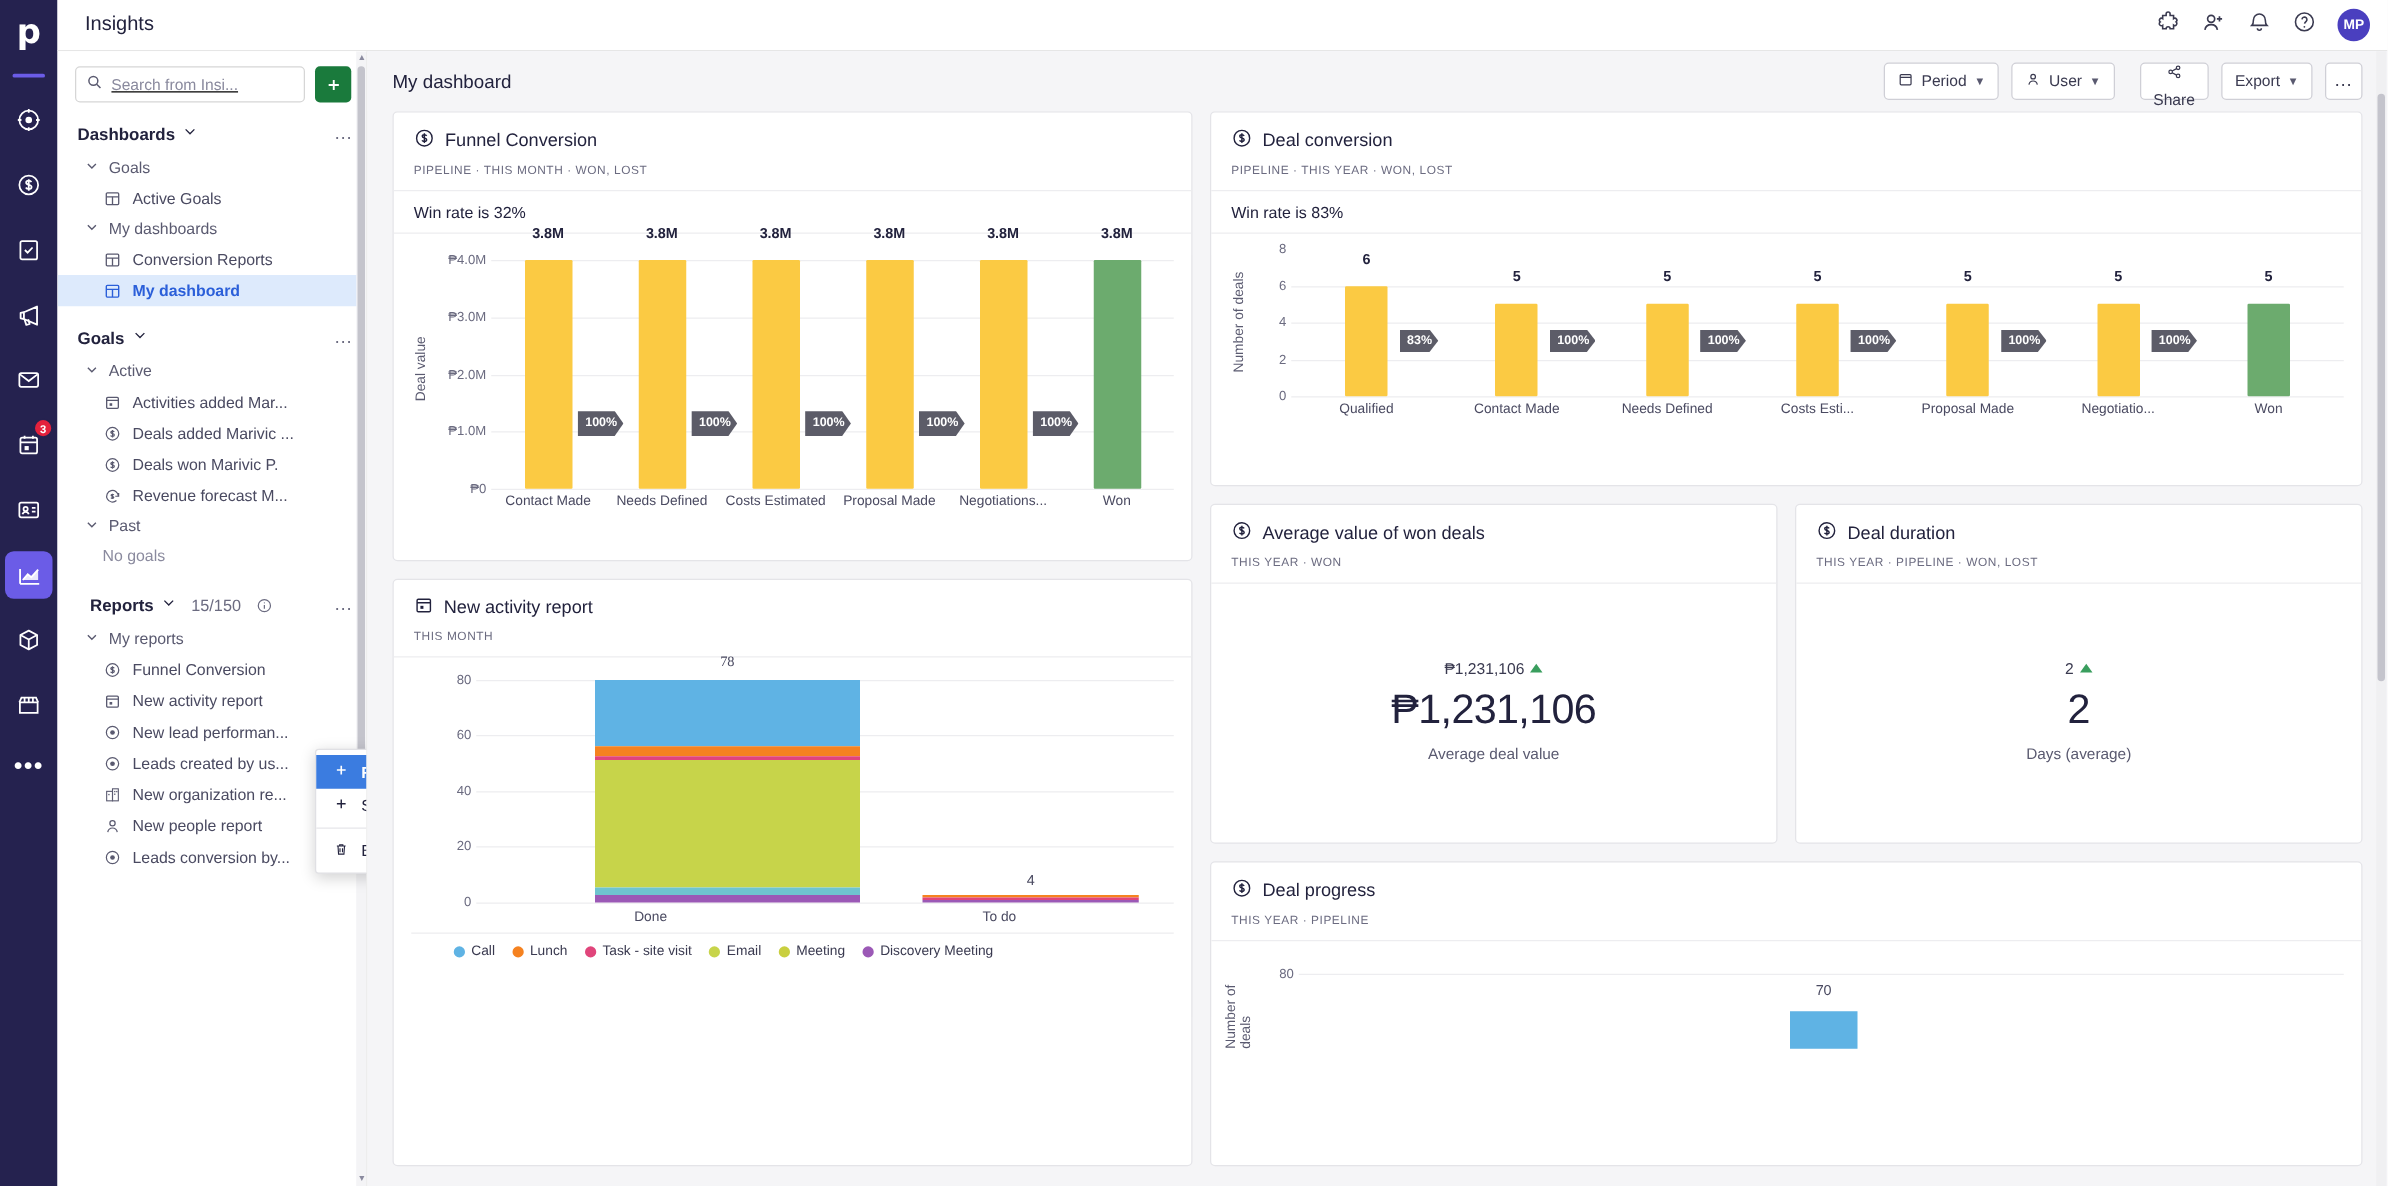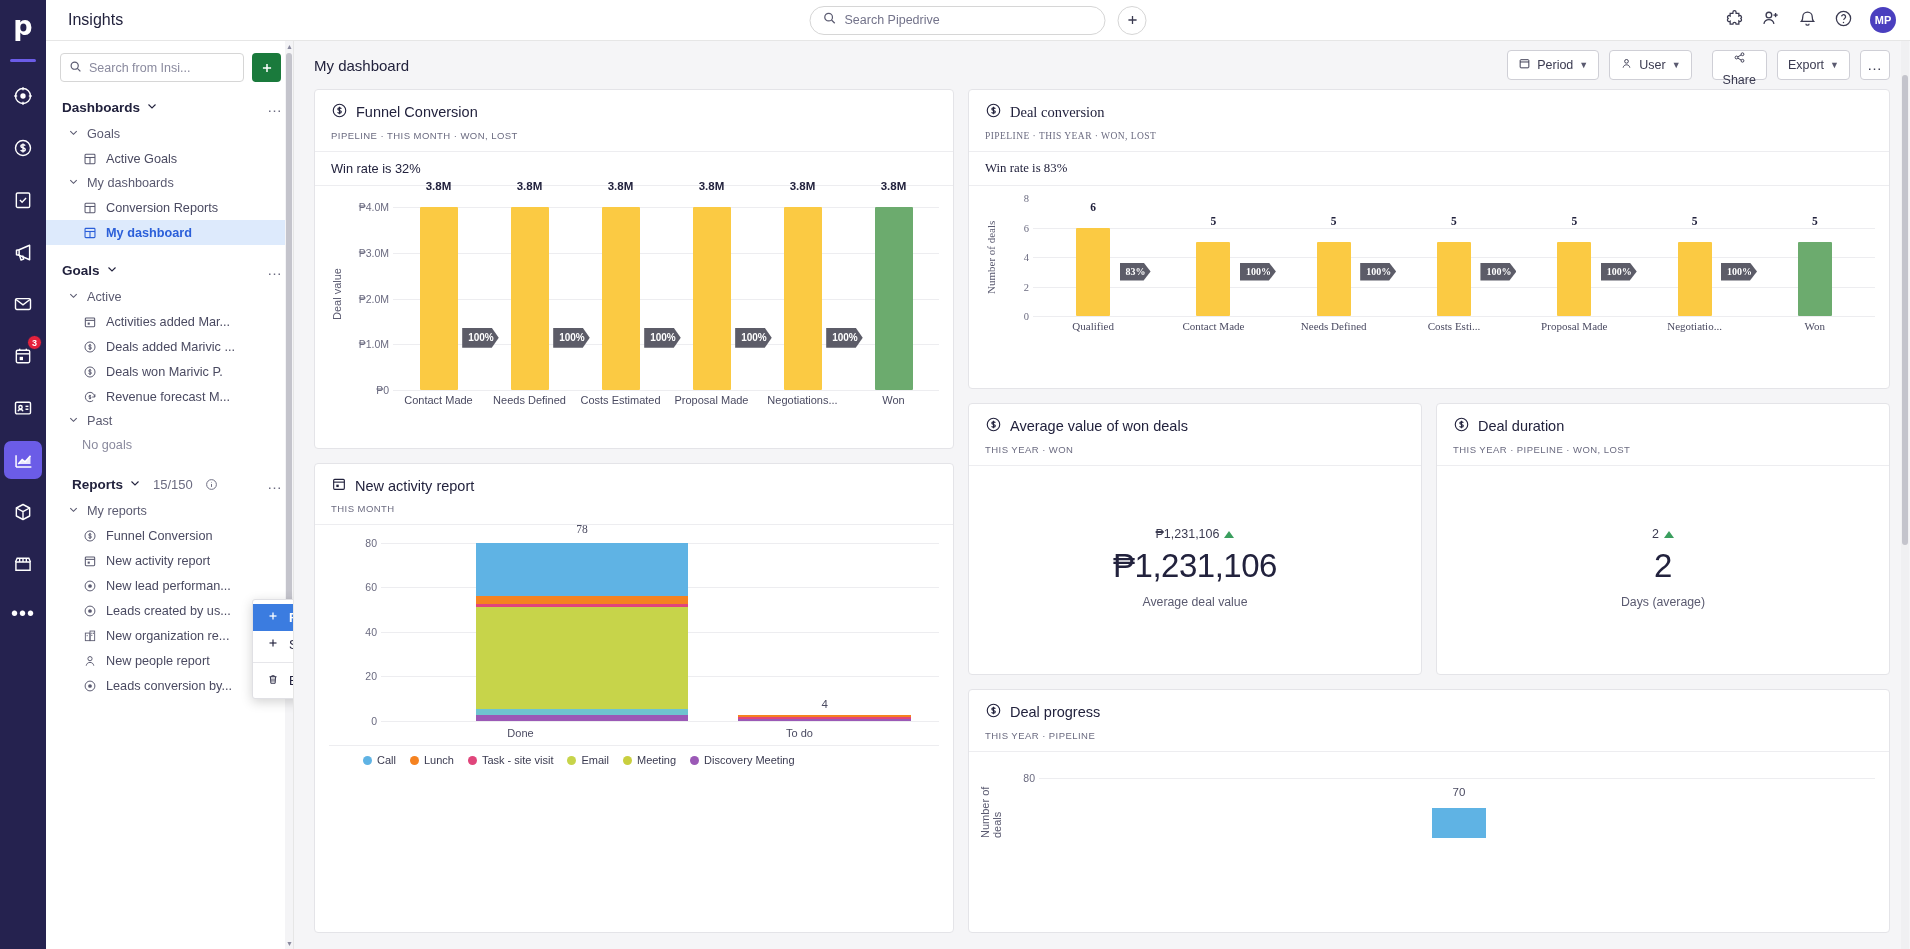--- a/index.html
+++ b/index.html
@@ -73,21 +73,21 @@
   .body { flex: 1; display: flex; min-height: 0; }
 
   
   .side {
     width: 248px; flex: 0 0 248px; background: #fff; border-right: 1px solid #e6e6e6;
     display: flex; flex-direction: column; position: relative; overflow: hidden;
   }
   .side-top { padding: 12px 12px 6px 14px; display: flex; gap: 8px; align-items: center; }
   .side-search {
     flex: 1; height: 29px; border: 1px solid #d6d6d6; border-radius: 4px;
-    display: flex; align-items: center; padding: 0 8px; gap: 7px; background: #fff;
+    display: flex; align-items: center; padding: 0 8px; gap: 7px; background: #fff; text-decoration: underline;
   }
   .side-search input {
     border: none; outline: none; font-size: 12.5px; color: #5a5a70; width: 100%;
     font-family: "Liberation Sans", sans-serif; background: transparent;
   }
   .side-search input::placeholder { color: #8a8a9e; }
   .side-add {
     width: 29px; height: 29px; border-radius: 4px; background: #1a7a3c;
     display: flex; align-items: center; justify-content: center; cursor: pointer;
   }
@@ -328,37 +328,20 @@
     </div>
 
     <div class="rail-dots">•••</div>
   </div>
 
   <div class="col">
 
     <div class="topbar">
       <div class="topbar-title">Insights</div>
 
-      <div class="topsearch-wrap">
-        <div class="topsearch">
-          <span>
-            <svg width="14" height="14" viewBox="0 0 24 24" fill="none" stroke="#5a5a70" stroke-width="2.1">
-              <circle cx="10.5" cy="10.5" r="6.6"></circle>
-                <line x1="15.4" y1="15.4" x2="21" y2="21"></line>
-            </svg>
-          </span>
-          <input placeholder="Search Pipedrive" style="">
-        </div>
-        <div class="plus-circle">
-          <svg width="14" height="14" viewBox="0 0 24 24" stroke="#3a3a50" stroke-width="2.2">
-            <line x1="12" y1="5" x2="12" y2="19"></line>
-              <line x1="5" y1="12" x2="19" y2="12"></line>
-          </svg>
-        </div>
-      </div>
 
       <div class="topbar-right">
         <span>
           <svg width="19" height="19" viewBox="0 0 24 24" fill="none" stroke="#3a3a50" stroke-width="1.6">
             <path d="M10 4a2 2 0 114 0v1.5h3.5v3.2A2 2 0 1120 12a2 2 0 01-2.5 3.3V19H14a2 2 0 10-4 0H6.5v-3.5A2 2 0 114 12a2 2 0 012.5-3.3V5.5H10z"></path>
           </svg>
         </span>
         <span>
           <svg width="20" height="20" viewBox="0 0 24 24" fill="none" stroke="#3a3a50" stroke-width="1.6">
             <circle cx="9.5" cy="8.5" r="3.4"></circle>
@@ -882,21 +865,21 @@
                     <span class="dot" style="background:#9b59b6"></span>
                     <span>Discovery Meeting</span>
                   </div>
                 </div>
               </div>
             </div>
           </div>
 
           <div class="colR">
 
-            <div class="card" style="height:300px;font-family:Liberation Serif, serif;">
+            <div class="card" style="height:300px;">
               <div class="card-head">
                 <div class="card-title">
                   <span>
                     <svg width="17" height="17" viewBox="0 0 24 24" fill="none" stroke="#22223d" stroke-width="1.6">
                       <circle cx="12" cy="12" r="8.8"></circle>
                         <path d="M12 6.6v10.8M14.6 9.5c-.5-.9-1.5-1.3-2.6-1.3-1.4 0-2.4.8-2.4 1.8 0 2.5 5 1.3 5 3.9 0 1.1-1.1 1.9-2.6 1.9-1.2 0-2.2-.5-2.7-1.3"></path>
                     </svg>
                   </span>
                   <span>Deal conversion</span>
                 </div>

